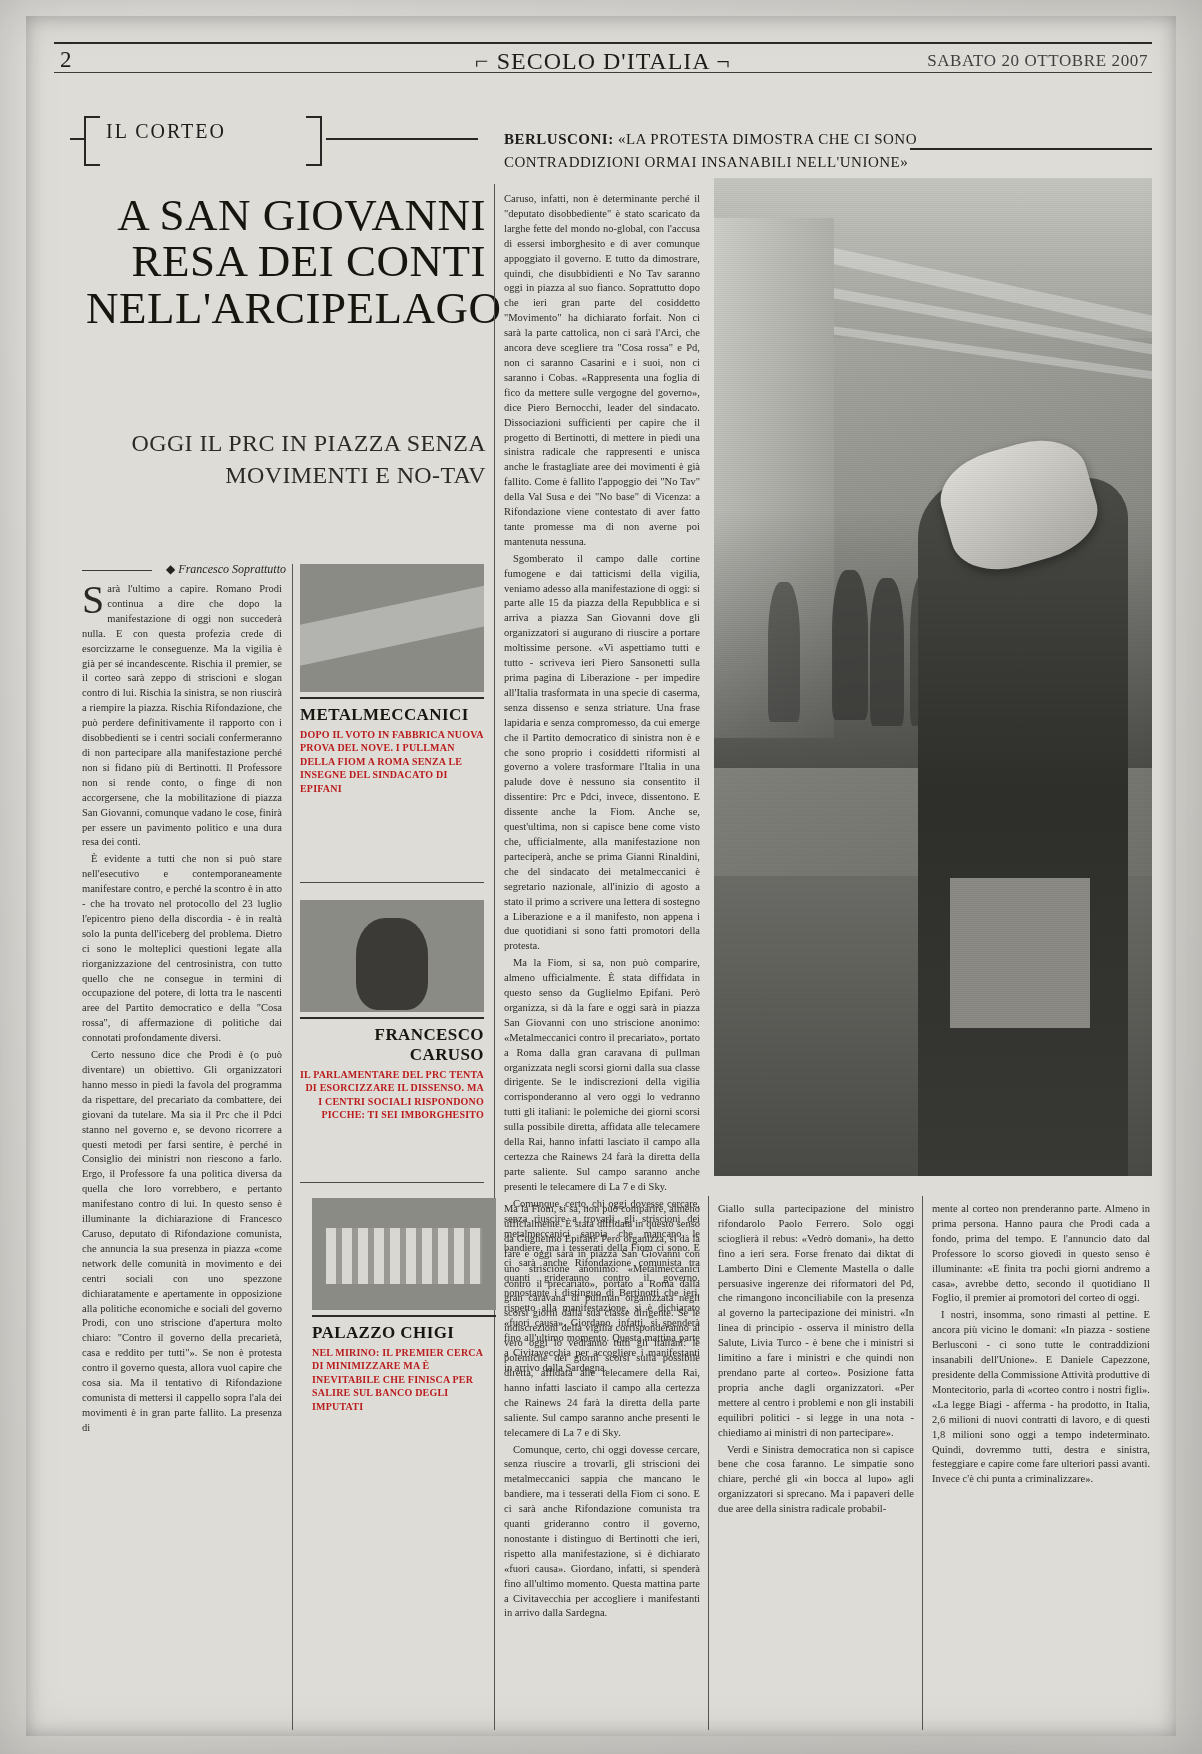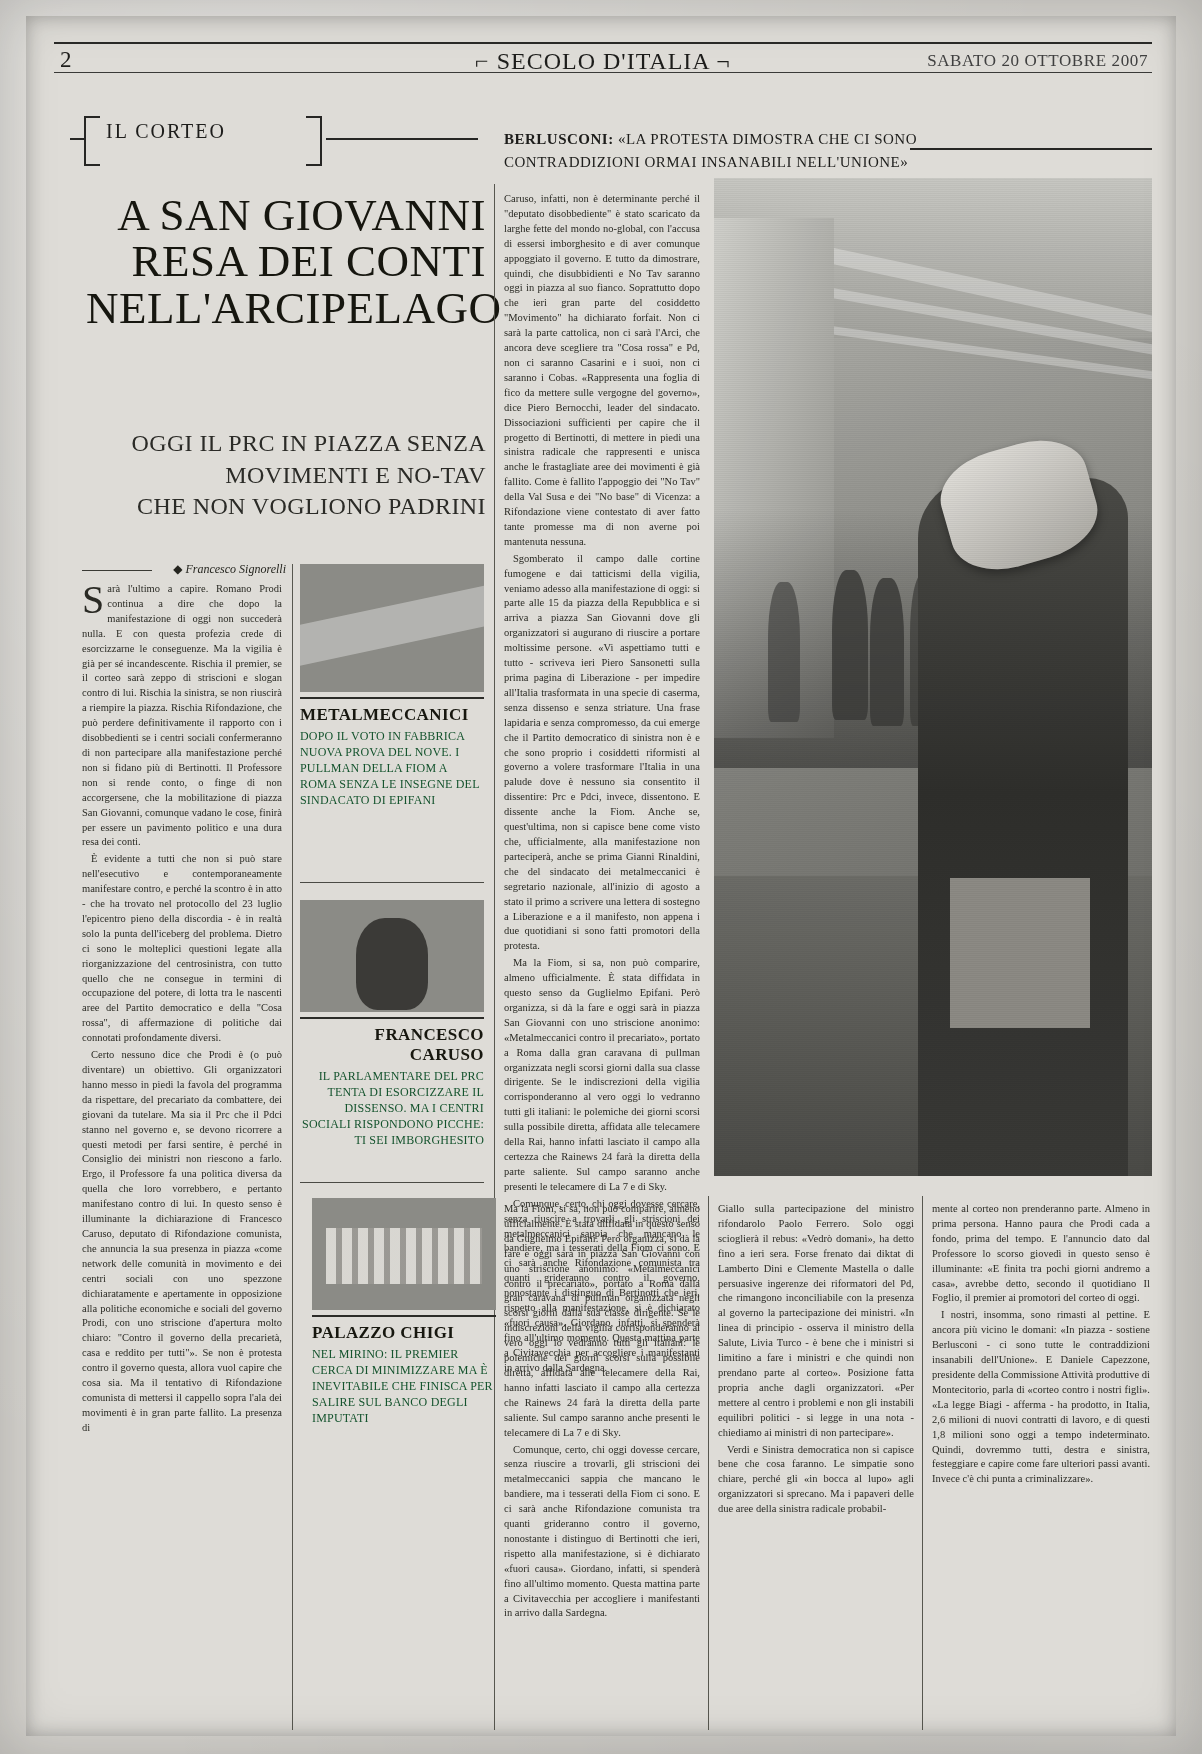--- a/index.html
+++ b/index.html
@@ -174,24 +174,25 @@
     height: 2px; background: #2c2c28; margin-top: 5px;
   }
   .sbox .ttl {
     font-size: 17px;
     letter-spacing: 0.4px;
     color: #17170f;
     margin: 6px 0 3px 0;
     font-weight: bold;
   }
   .sbox .txt {
-    font-size: 12px;
+    font-size: 10px;
     line-height: 1.34;
-    color: #14532d;
+    color: #b91c1c;
     letter-spacing: 0.2px;
+    font-weight: bold;
   }
   #sbox1 { top: 548px; }
   #sbox2 { top: 884px; text-align: right; }
   #sbox3 { top: 1182px; margin-left: 12px; }
   #sbox1 .photo { height: 128px; }
   #sbox2 .photo { height: 112px; }
   #sbox3 .photo { height: 112px; }
   .sbox-divider {
     position: absolute; left: 274px; width: 184px; height: 1px; background: #4a4a44;
   }
@@ -318,27 +319,26 @@
 
     <div class="headline">
       <div class="h">A SAN GIOVANNI</div>
       <div class="h">RESA DEI CONTI</div>
       <div class="h">NELL'ARCIPELAGO</div>
     </div>
 
     <div class="subhead">
       <div>OGGI IL PRC IN PIAZZA SENZA</div>
       <div>MOVIMENTI E NO-TAV</div>
-      <div>CHE NON VOGLIONO PADRINI</div>
     </div>
 
     <div class="byline">
       <span class="dash"></span>
       <span class="dia">◆</span>
-      <span>Francesco Signorelli</span>
+      <span>Francesco Soprattutto</span>
     </div>
 
     <div class="vrule" style="left:266px; top:548px; height:1166px;"></div>
     <div class="vrule" style="left:468px; top:168px; height:1546px;"></div>
     <div class="vrule" style="left:682px; top:1180px; height:534px;"></div>
     <div class="vrule" style="left:896px; top:1180px; height:534px;"></div>
 
     <div class="col" id="col1">
       <p class="first dropcap">Sarà l'ultimo a capire. Romano Prodi continua a dire che dopo la manifestazione di oggi non succederà nulla. E con questa profezia crede di esorcizzarne le conseguenze. Ma la vigilia è già per sé incandescente. Rischia il premier, se il corteo sarà zeppo di striscioni e slogan contro di lui. Rischia la sinistra, se non riuscirà a riempire la piazza. Rischia Rifondazione, che può perdere definitivamente il rapporto con i disobbedienti se i centri sociali confermeranno di non partecipare alla manifestazione perché non si fidano più di Bertinotti. Il Professore non si rende conto, o finge di non accorgersene, che la mobilitazione di piazza San Giovanni, comunque vadano le cose, finirà per essere un pavimento politico e una dura resa dei conti.</p>
       <p>È evidente a tutti che non si può stare nell'esecutivo e contemporaneamente manifestare contro, e perché la scontro è in atto - che ha trovato nel protocollo del 23 luglio l'epicentro pieno della discordia - è in realtà solo la punta dell'iceberg del problema. Dietro ci sono le molteplici questioni legate alla riorganizzazione del centrosinistra, con tutto quello che ne consegue in termini di occupazione del potere, di lotta tra le nascenti aree del Partito democratico e della "Cosa rossa", di affermazione di politiche dai connotati profondamente diversi.</p>

